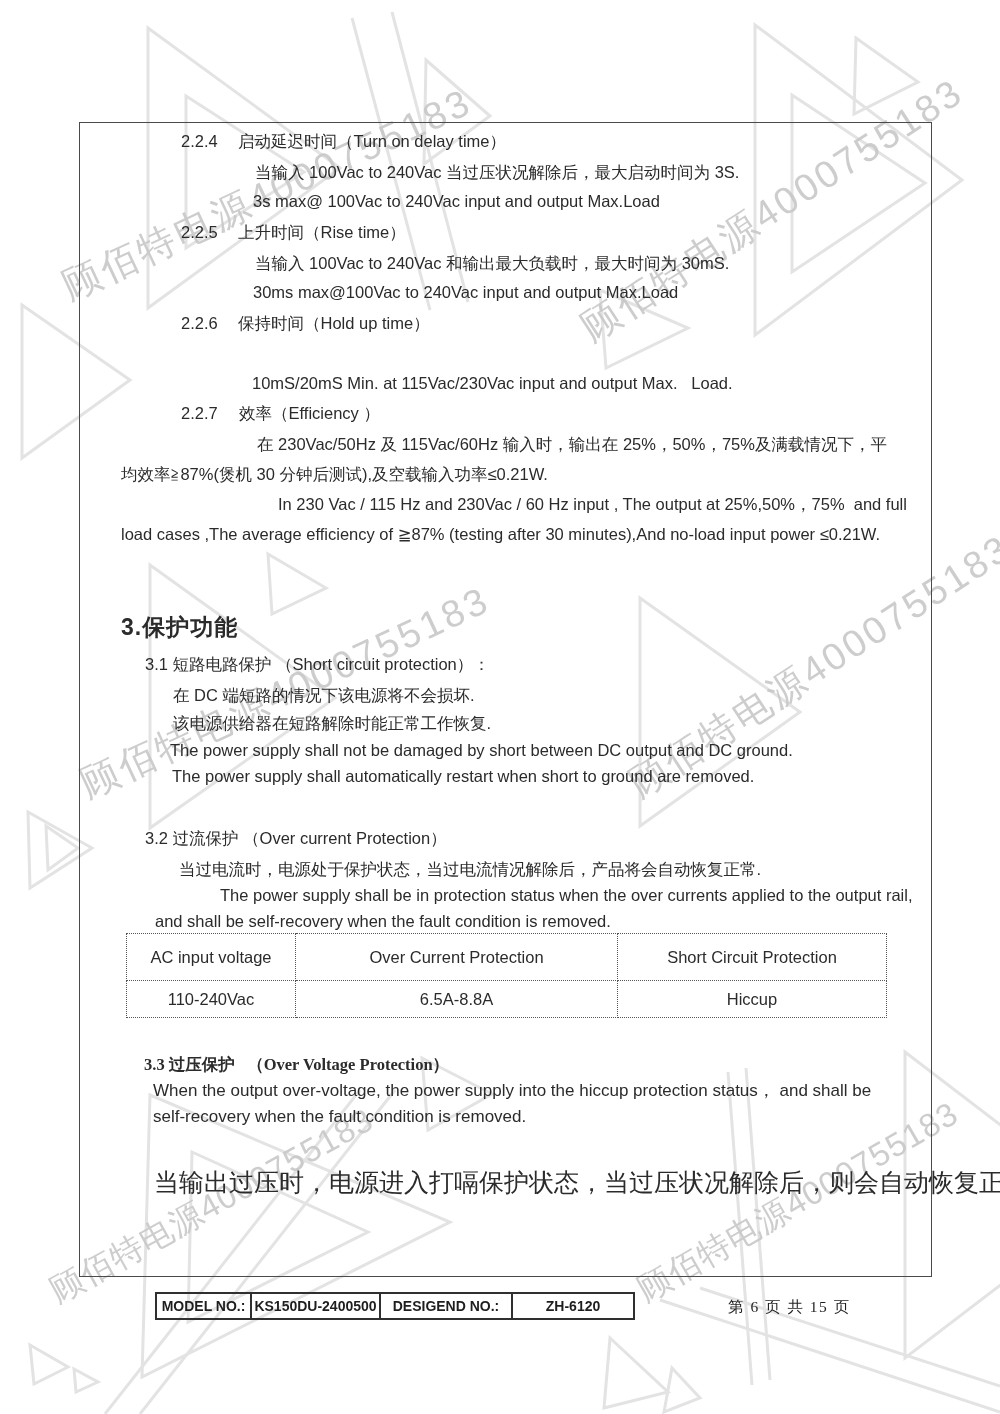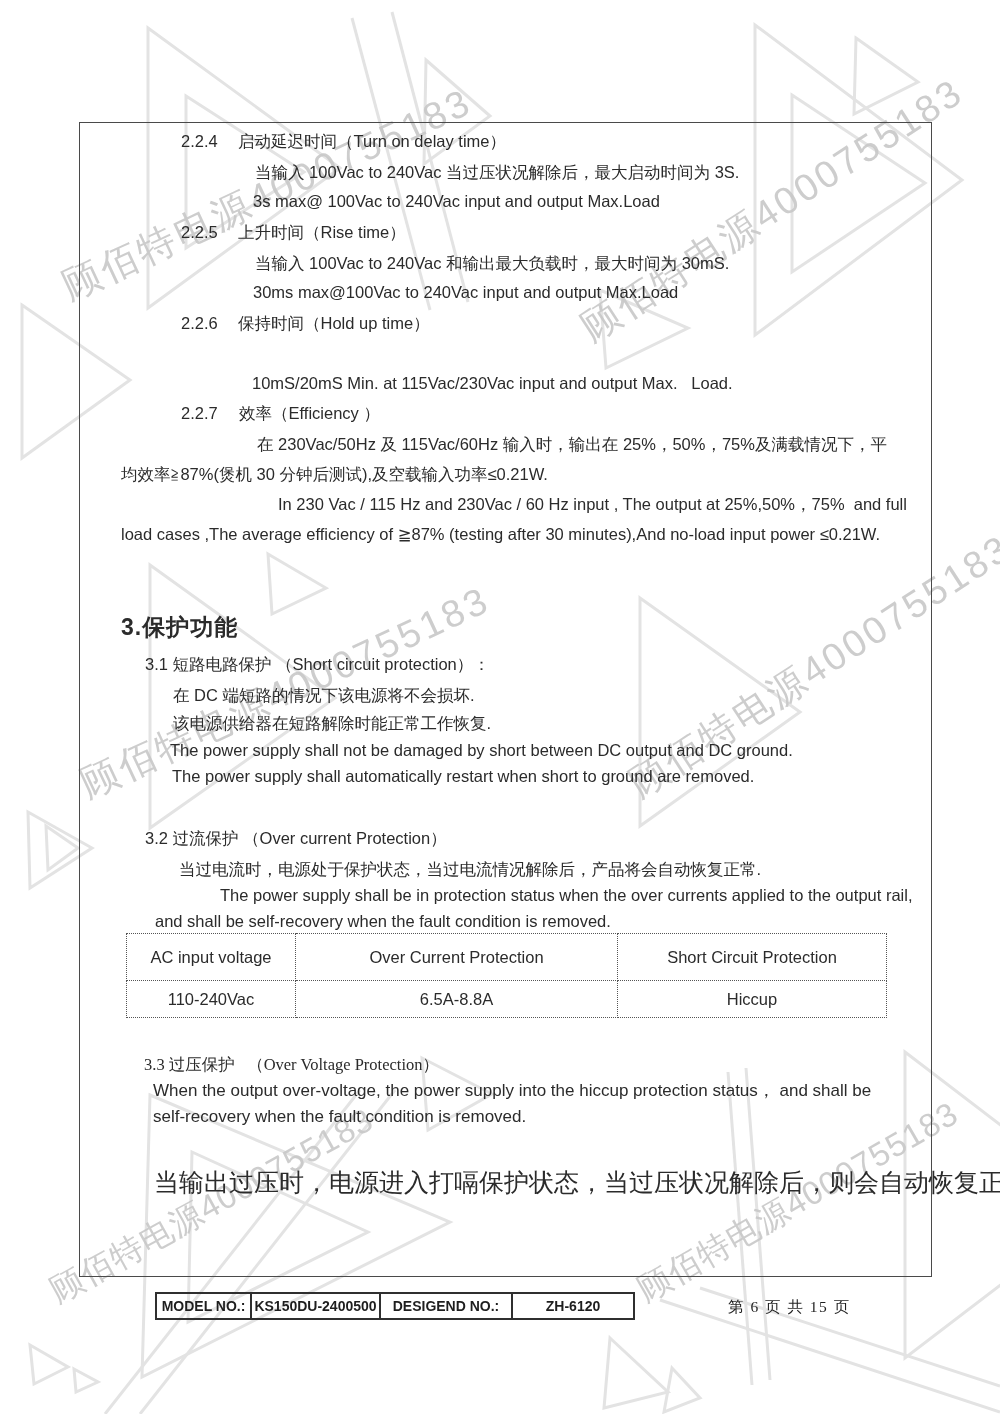--- a/index.html
+++ b/index.html
@@ -140,21 +140,21 @@
         <td style="width:268px;">Short Circuit Protection</td>
       </tr>
       <tr class="val">
         <td>110-240Vac</td>
         <td>6.5A-8.8A</td>
         <td>Hiccup</td>
       </tr>
     </tbody>
       </table>
 
-    <div class="tl serif" style="left:111px;top:1055px;">3.3 过压保护   （Over Voltage Protection）</div>
+    <div class="tl serif" style="left:111px;top:1055px;font-weight:bold;">3.3 过压保护   （Over Voltage Protection）</div>
     <div class="tl en33" style="left:120px;top:1081px;">When the output over-voltage, the power supply into the hiccup protection status， and shall be</div>
     <div class="tl en33" style="left:120px;top:1107px;">self-recovery when the fault condition is removed.</div>
     <div class="tl serif cn33" style="left:121px;top:1132px;">当输出过压时，电源进入打嗝保护状态，当过压状况解除后，则会自动恢复正常。</div>
 
     <table class="footer-table">
       <tbody>
           <tr>
         <td style="width:93px;">MODEL NO.:</td>
         <td style="width:127px;">KS150DU-2400500</td>
         <td style="width:130px;">DESIGEND NO.:</td>

